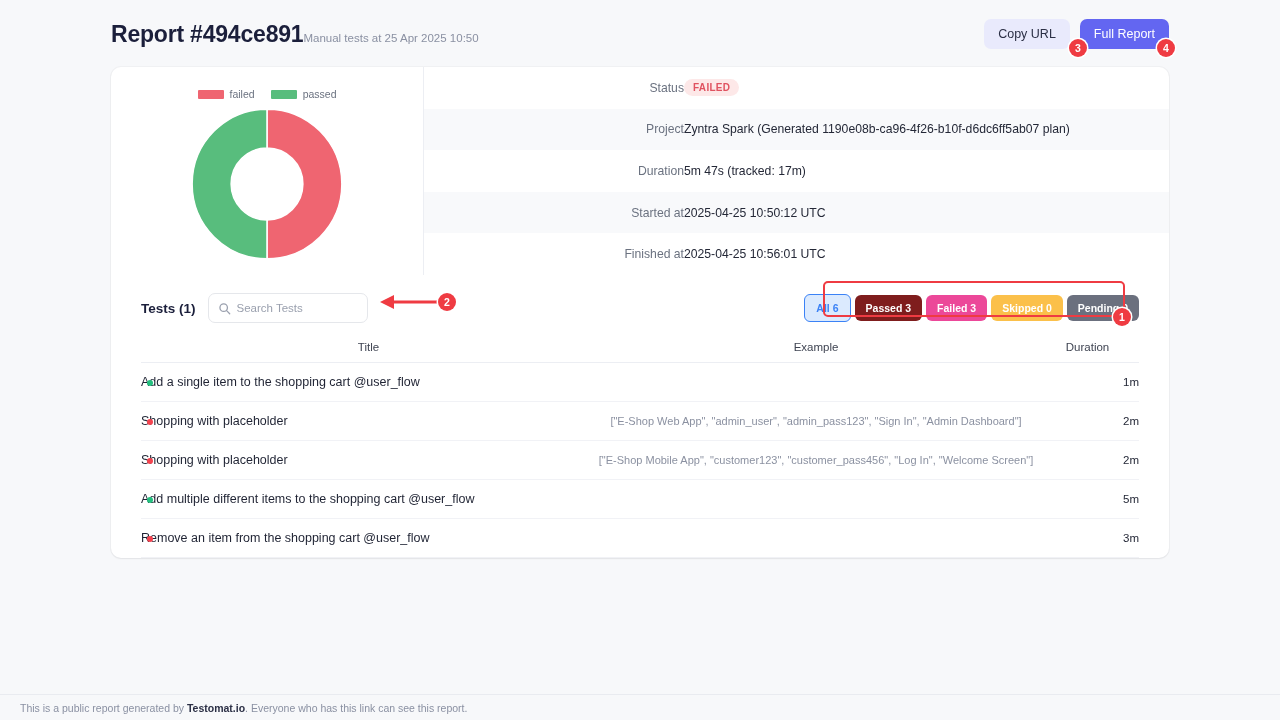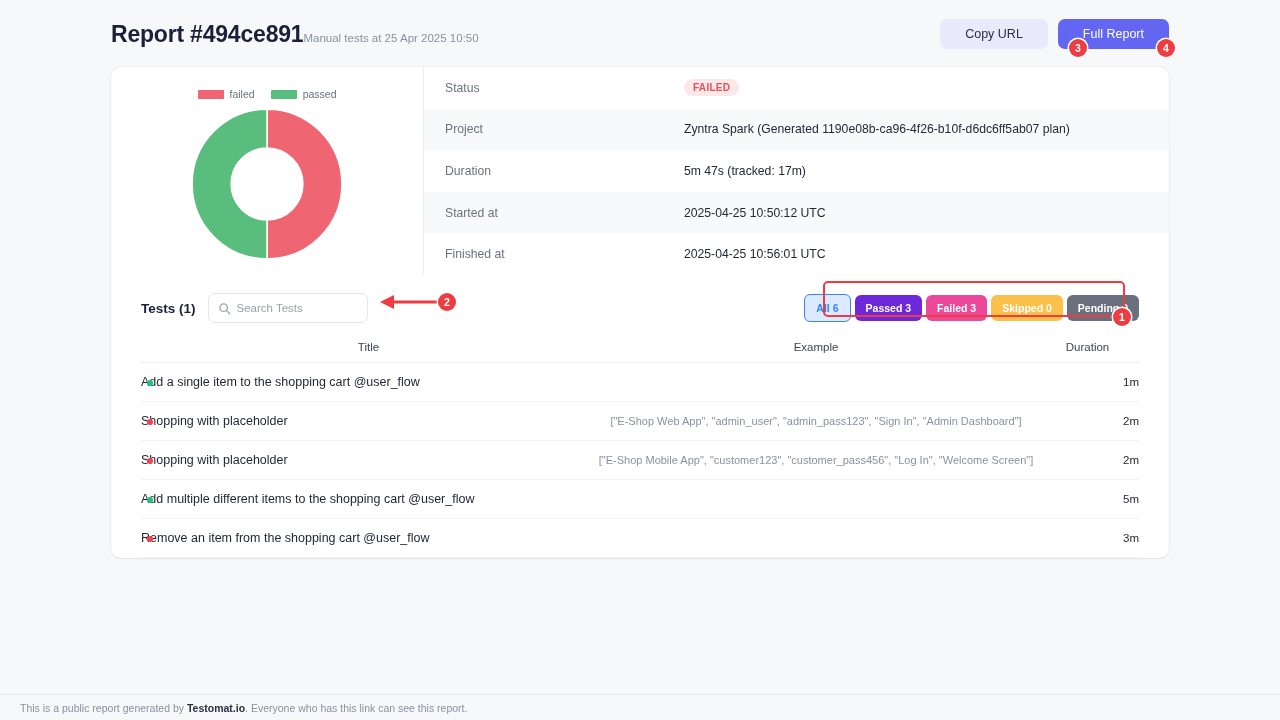--- a/index.html
+++ b/index.html
@@ -15,21 +15,21 @@
   .header {
     position: absolute; left: 111px; top: 14px; width: 1058px; height: 40px;
     display: flex; align-items: center;
   }
   .title-wrap { display: flex; align-items: baseline; }
   .page-title { font-size: 23px; font-weight: bold; color: #1b1f3b; letter-spacing: -0.2px; }
   .subtitle { font-size: 11.5px; color: #8a90a2; }
   .header-actions { margin-left: auto; display: flex; align-items: center; gap: 10px; }
   .btn {
     border: none; border-radius: 7px; font-size: 12.5px; cursor: pointer;
-    padding: 8px 25px; font-family: "Liberation Sans", sans-serif;
+    padding: 8px 14px; font-family: "Liberation Sans", sans-serif;
   }
   .btn-secondary { background: #e9eafc; color: #2b2f45; }
   .btn-primary { background: #6366f1; color: #ffffff; }
 
   
   .card {
     position: absolute; left: 111px; top: 67px; width: 1058px; height: 491px;
     background: #ffffff; border-radius: 10px;
     box-shadow: 0 1px 2px rgba(16,24,40,0.06), 0 0 0 1px rgba(16,24,40,0.03);
     overflow: hidden;
@@ -43,21 +43,21 @@
   }
   .legend { display: flex; gap: 16px; align-items: center; margin-bottom: 6px; }
   .legend-item { display: flex; align-items: center; gap: 6px; }
   .legend-swatch { width: 26px; height: 9px; border-radius: 1px; }
   .legend-label { font-size: 10.5px; color: #6b7280; }
   .donut { width: 156px; height: 156px; }
 
   .info-panel { flex: 1; }
   .info-row { display: flex; align-items: center; height: 41.6px; padding: 0 0 0 21px; }
   .info-row:nth-child(even) { background: #f8f9fb; }
-  .info-label { width: 239px; font-size: 12.2px; color: #6b7280; }
+  .info-label { width: 239px; font-size: 12.2px; color: #6b7280; text-align: right; }
   .info-value { font-size: 12.2px; color: #242837; }
   .status-badge {
     display: inline-block; background: #fde8e8; color: #e05260;
     font-size: 10px; font-weight: bold; letter-spacing: 0.3px;
     padding: 3px 9px; border-radius: 10px;
   }
 
   
   .tests-section { padding: 0 30px; }
   .tests-toolbar {
@@ -76,21 +76,21 @@
   }
   .search-input::placeholder { color: #9aa0ae; }
 
   .filters { margin-left: auto; display: flex; gap: 4px; align-items: center; }
   .filter-btn {
     border: none; border-radius: 6px; color: #ffffff; font-size: 10.5px; font-weight: bold;
     padding: 7px 11px; cursor: pointer; font-family: "Liberation Sans", sans-serif;
     white-space: nowrap;
   }
   .filter-all { background: #dbeafe; color: #3b82f6; border: 1.5px solid #3b82f6; }
-  .filter-passed { background: #6d28d9; }
+  .filter-passed { background: #7f1d1d; }
   .filter-failed { background: #ec4899; }
   .filter-skipped { background: #fbc04a; }
   .filter-pending { background: #6b707e; }
 
   table.tests-table { width: 100%; border-collapse: collapse; table-layout: fixed; }
   table.tests-table th {
     font-size: 11.5px; font-weight: normal; color: #3f4452; padding: 0 0 9px 0;
     border-bottom: 1px solid #eceef3; text-align: center;
   }
   th.col-title { width: 455px; }

